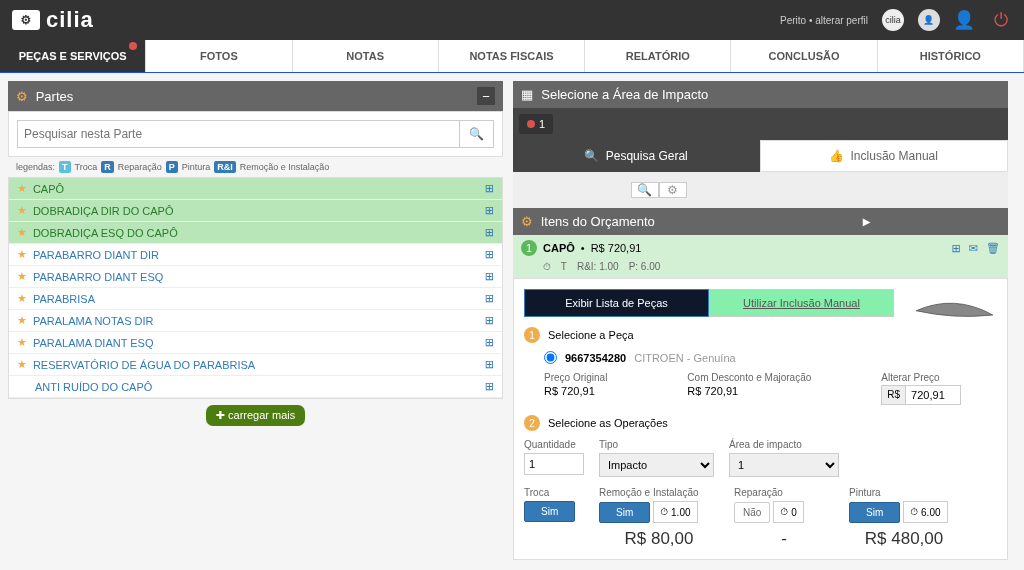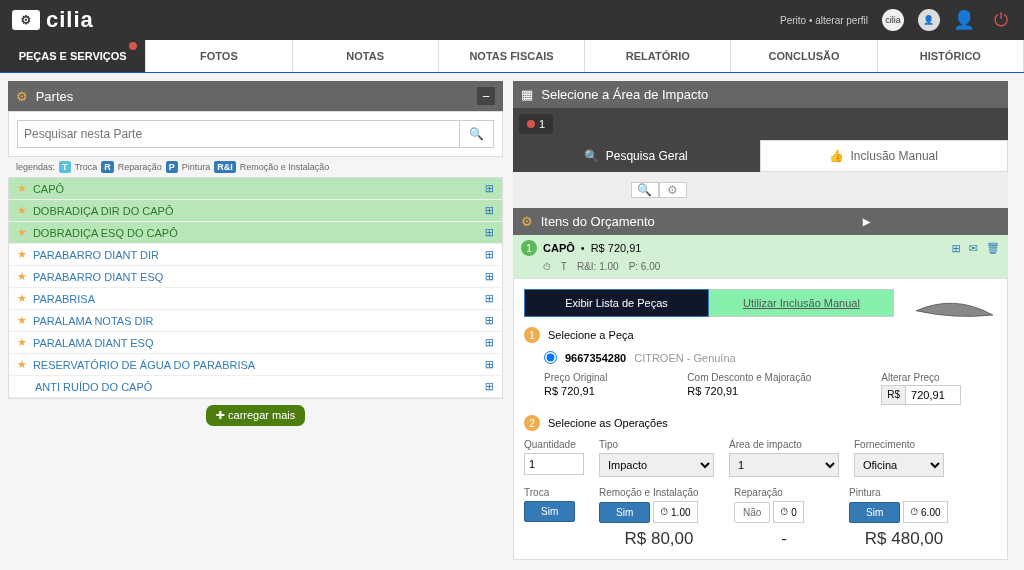--- a/index.html
+++ b/index.html
@@ -292,24 +292,20 @@
           <input type="text" value="1" style="">
         </div>
         <div class="op-col" style="width:115px">
           <span class="label">Tipo</span>
           <select><option>Impacto</option></select>
         </div>
         <div class="op-col" style="width:110px">
           <span class="label">Área de impacto</span>
           <select><option>1</option></select>
         </div>
-        <div class="op-col" style="width:90px">
-          <span class="label">Fornecimento</span>
-          <select><option>Oficina</option></select>
-        </div>
       </div>
 
       <div class="ops-grid">
         <div class="op-col" style="width:50px">
           <span class="label">Troca</span>
           <div class="op-btn-row">
               <span class="sim-btn">Sim</span>
             </div>
         </div>
         <div class="op-col" style="width:120px">

